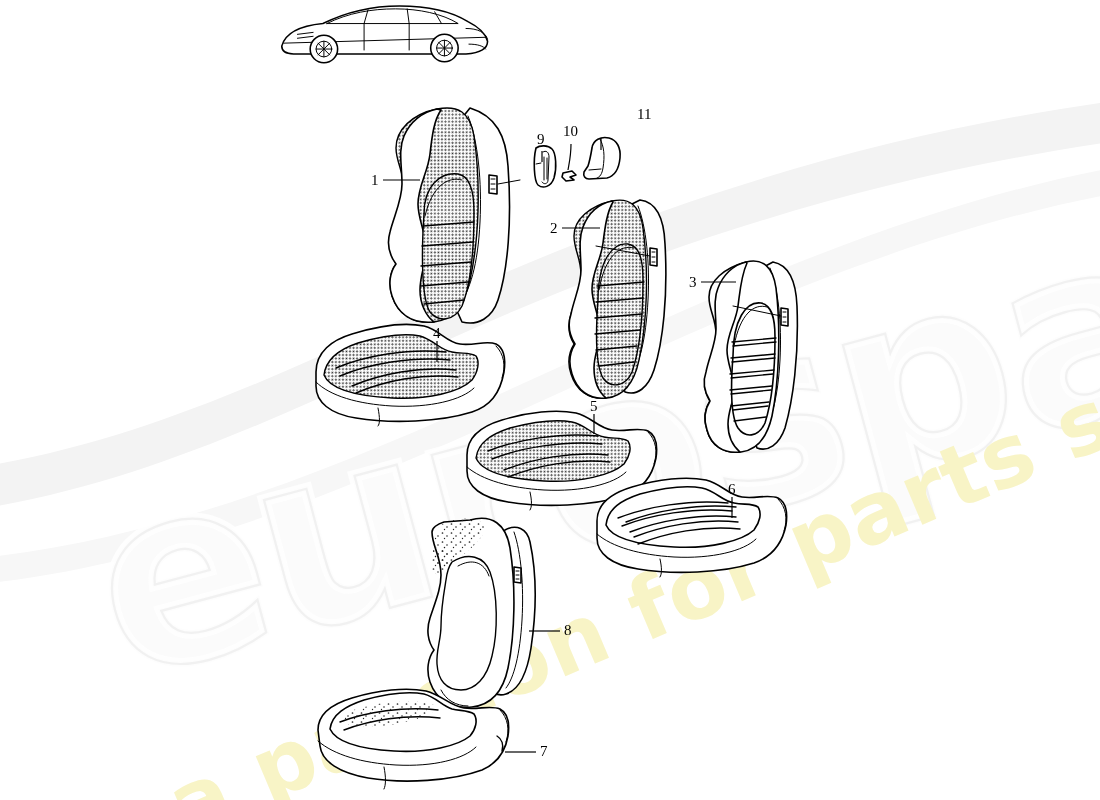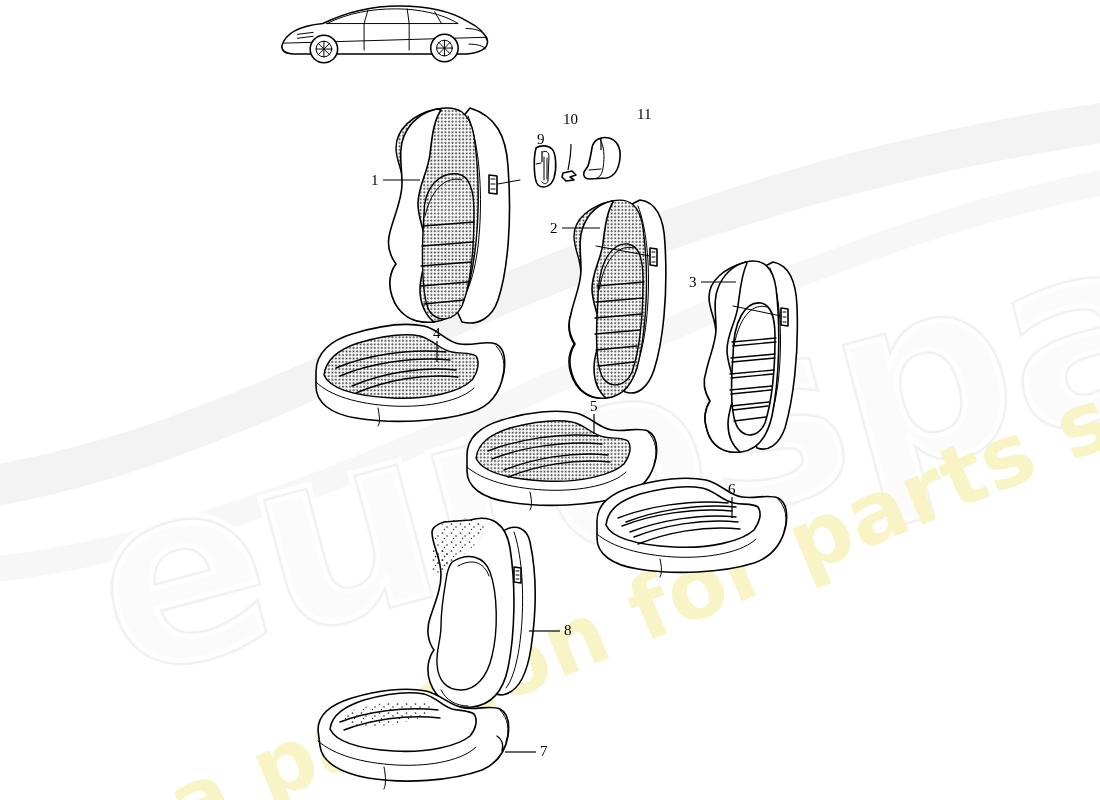--- a/index.html
+++ b/index.html
@@ -356,16 +356,16 @@
 
   <div class="lbl" style="left:371px;top:173px;">1</div>
   <div class="lbl" style="left:550px;top:221px;">2</div>
   <div class="lbl" style="left:689px;top:275px;">3</div>
   <div class="lbl" style="left:433px;top:326px;">4</div>
   <div class="lbl" style="left:590px;top:399px;">5</div>
   <div class="lbl" style="left:728px;top:482px;">6</div>
   <div class="lbl" style="left:540px;top:744px;">7</div>
   <div class="lbl" style="left:564px;top:623px;">8</div>
   <div class="lbl" style="left:537px;top:132px;">9</div>
-  <div class="lbl" style="left:563px;top:112px;">10</div>
+  <div class="lbl" style="left:563px;top:124px;">10</div>
   <div class="lbl" style="left:593px;top:107px;margin-left:44px;">11</div>
 
 </div>
 
 </body></html>

